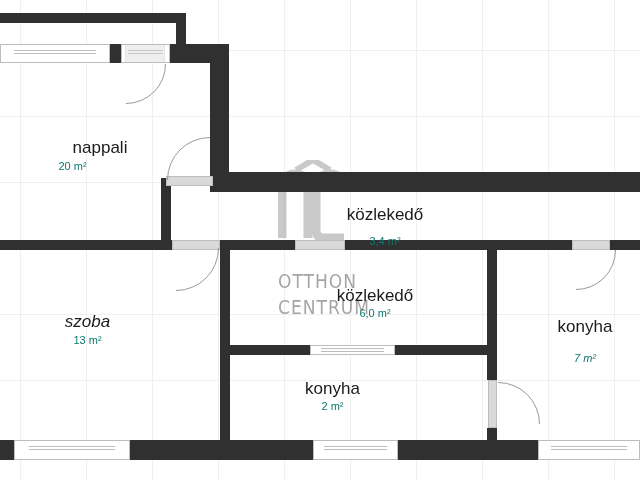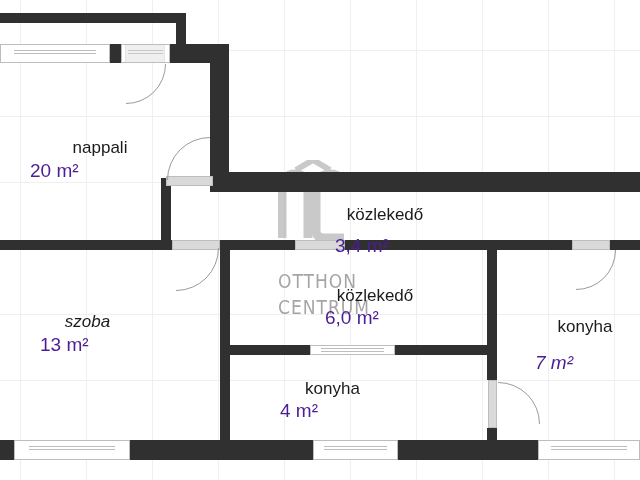--- a/index.html
+++ b/index.html
@@ -9,21 +9,21 @@
     background-image:
       linear-gradient(to right, #efefef 1px, transparent 1px),
       linear-gradient(to bottom, #efefef 1px, transparent 1px);
     background-size:66px 66px; background-position:20px 50px; }
   .wall { position:absolute; background:#303030; }
   .win { position:absolute; background:#ffffff; border:1px solid #bdbdbd; box-sizing:border-box; }
   .win::before { content:""; position:absolute; left:12%; right:12%; top:30%; height:1px; background:#bdbdbd; box-shadow:0 3px 0 #bdbdbd; }
   .doorfill { position:absolute; background:#d9d9d9; border:1px solid #bdbdbd; box-sizing:border-box; }
   .arc { position:absolute; border:1px solid #9a9a9a; box-sizing:border-box; }
   .room-name { position:absolute; font-size:17px; color:#1b1b1b; text-align:center; white-space:nowrap;margin-top:8px; }
-  .room-area { position:absolute; font-size:19px; color:#4c1d95; white-space:nowrap; }
+  .room-area { position:absolute; font-size:11px; color:#0f766e; text-align:center; white-space:nowrap; }
   .wm-logo { position:absolute; left:278px; top:160px; width:70px; height:80px; opacity:.45; }
   .wm-text { position:absolute; left:278px; color:#9c9c9c; font-size:19px; letter-spacing:1px; opacity:.9; font-family:"DejaVu Sans Condensed","DejaVu Sans", sans-serif; }
 </style>
 </head>
 <body>
 
 <div class="grid"></div>
 
 <svg class="wm-logo" viewBox="0 0 70 80">
   <path d="M4 78 V30 Q4 14 17 14 Q30 14 30 30 V78" fill="none" stroke="#8a8a8a" stroke-width="9"></path>
@@ -77,13 +77,13 @@
 <div class="room-area" style="left:30px;top:160px;width:85px;">20 m²</div>
 <div class="room-name" style="left:320px;top:197px;width:130px;">közlekedő</div>
 <div class="room-area" style="left:335px;top:235px;width:100px;">3,4 m²</div>
 <div class="room-name" style="left:300px;top:278px;width:150px;">közlekedő</div>
 <div class="room-area" style="left:325px;top:307px;width:100px;">6,0 m²</div>
 <div class="room-name" style="left:40px;top:304px;width:95px;font-style:italic;">szoba</div>
 <div class="room-area" style="left:40px;top:334px;width:95px;">13 m²</div>
 <div class="room-name" style="left:530px;top:309px;width:110px;text-align:center;">konyha</div>
 <div class="room-area" style="left:535px;top:352px;width:100px;font-style:italic;">7 m²</div>
 <div class="room-name" style="left:280px;top:371px;width:105px;">konyha</div>
-<div class="room-area" style="left:280px;top:400px;width:105px;">4 m²</div>
+<div class="room-area" style="left:280px;top:400px;width:105px;">2 m²</div>
 
 </body></html>

